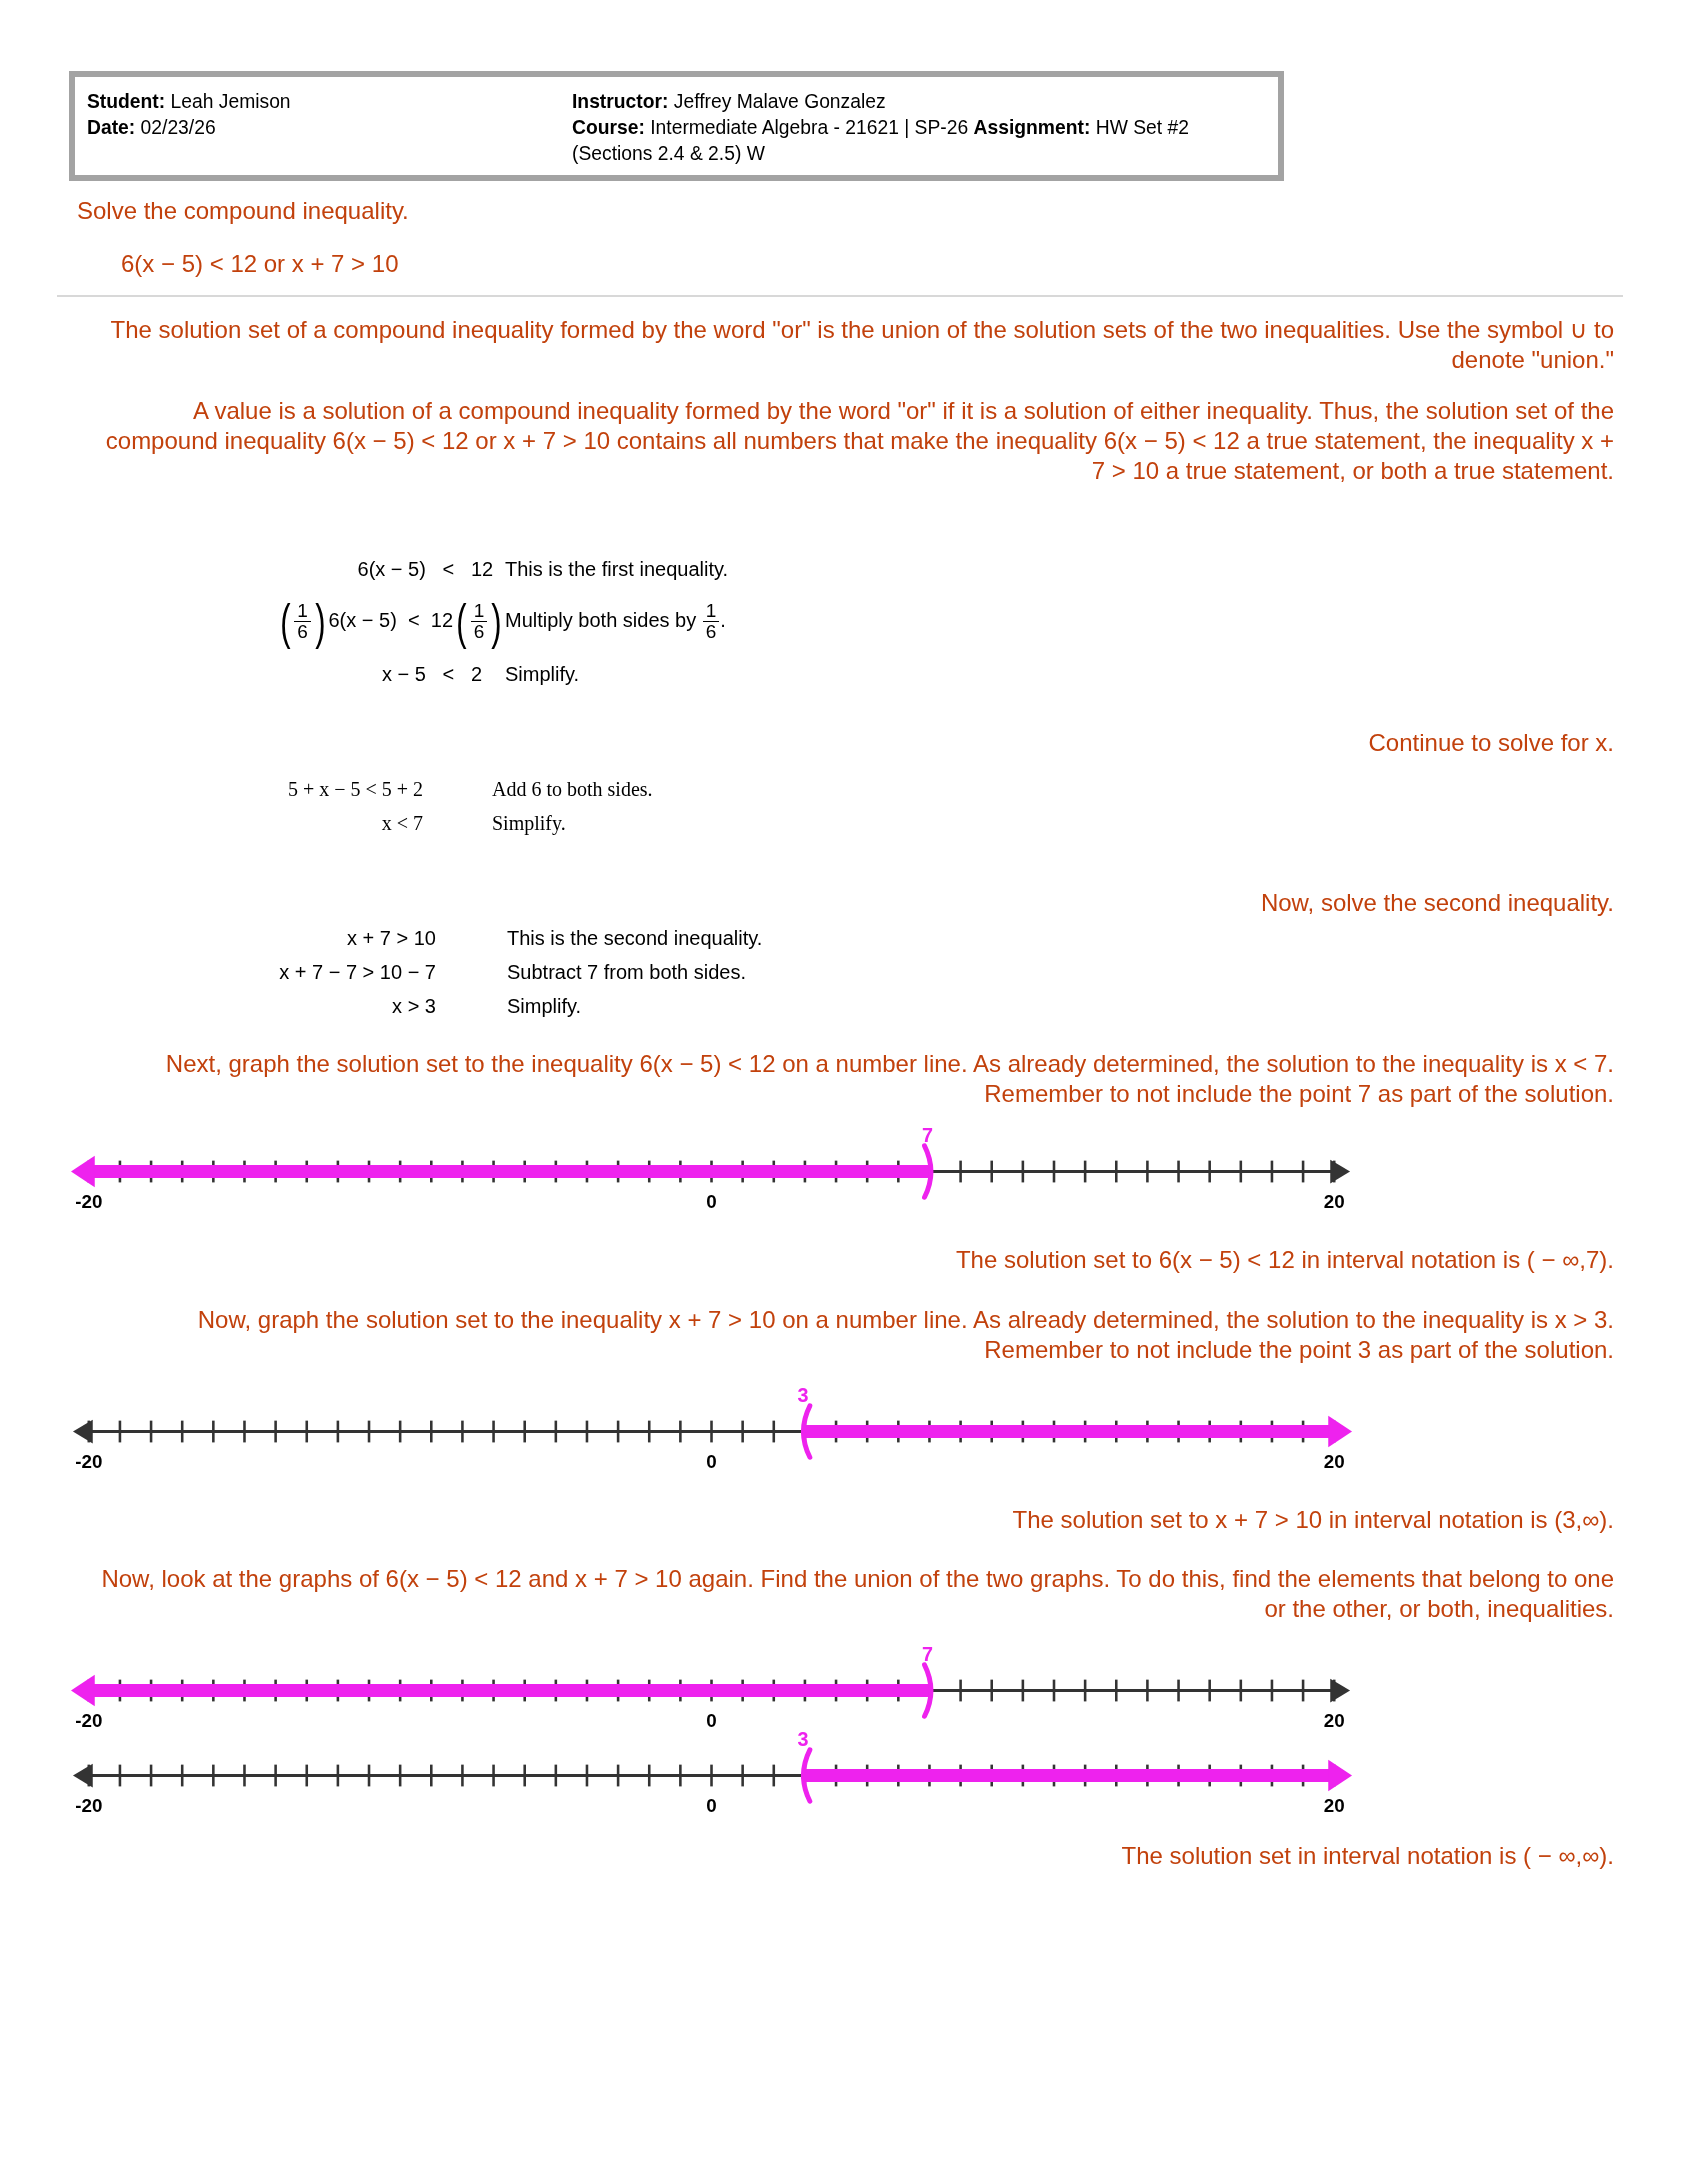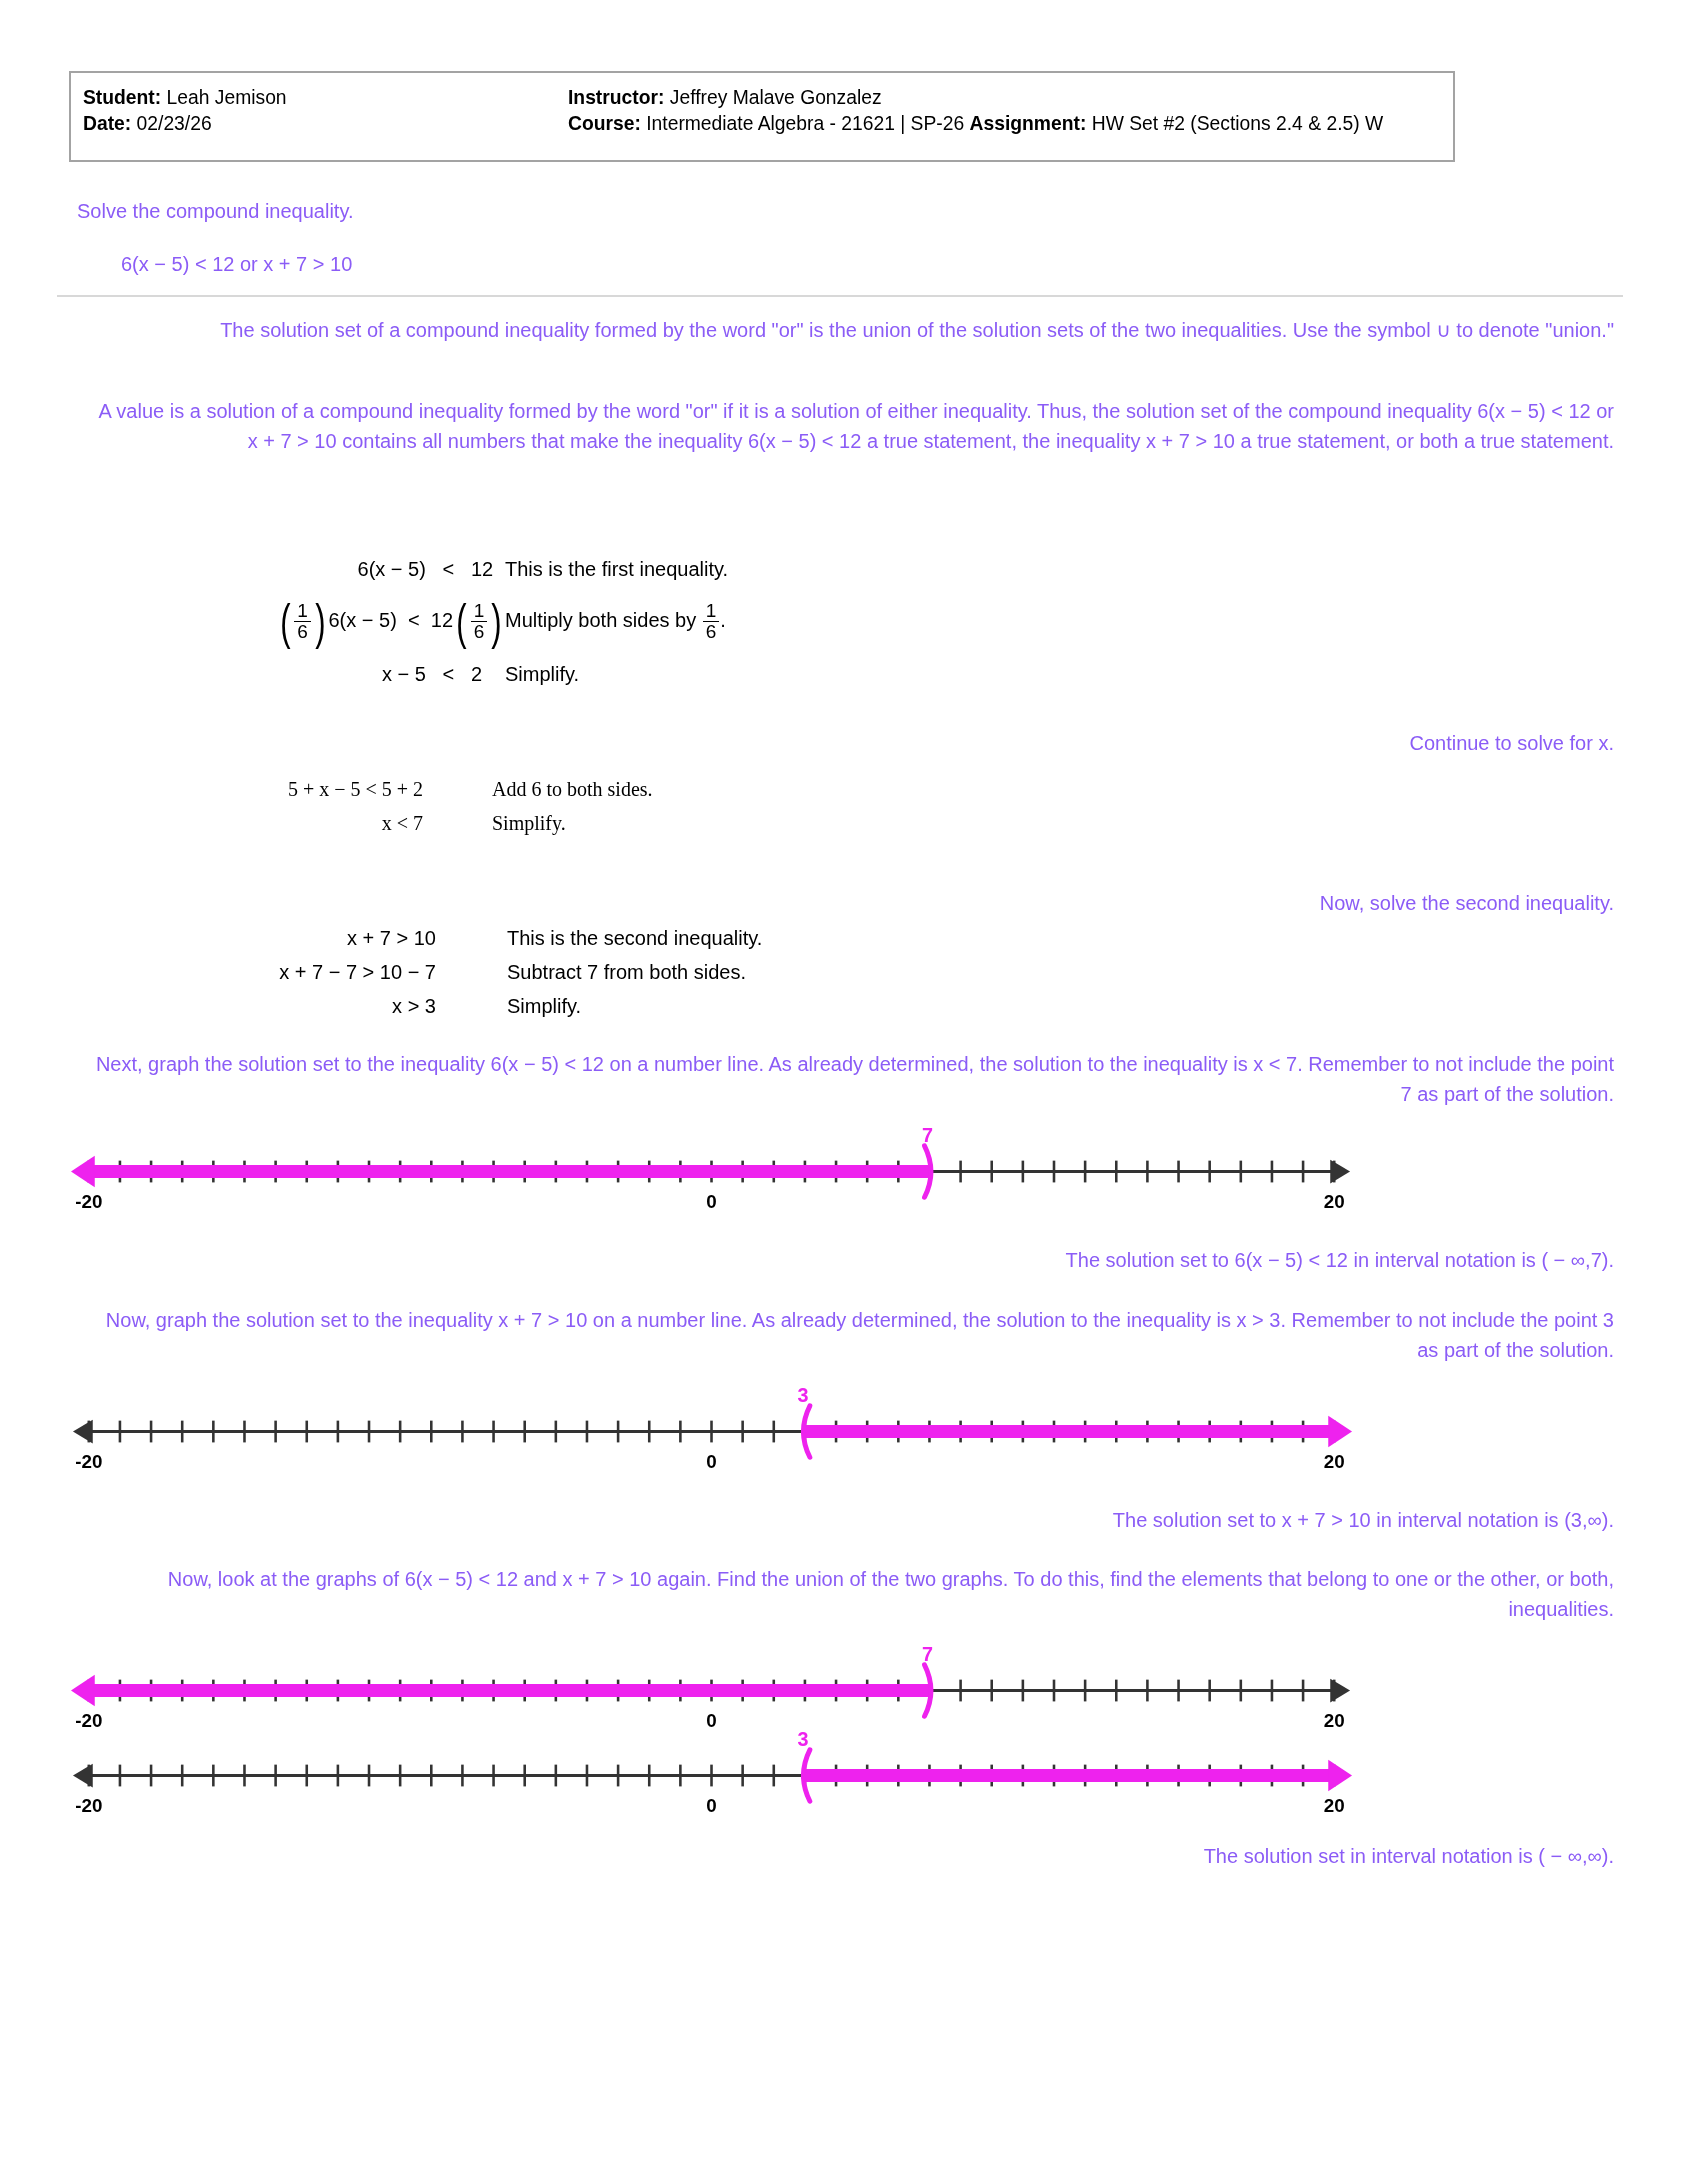--- a/index.html
+++ b/index.html
@@ -20,23 +20,23 @@
     width: 1683px;
     height: 2178px;
     padding: 0;
   }
 
   
   .header-box {
     position: absolute;
     left: 69px;
     top: 71px;
-    width: 1386px;
+    width: 1215px;
     min-height: 91px;
-    border: 2px solid #a3a3a3;
+    border: 6px solid #a3a3a3;
     box-sizing: border-box;
     display: flex;
     flex-direction: row;
     padding: 10px 8px 8px 12px;
   }
   .hdr-left {
     width: 485px;
     flex: none;
     font-size: 19.3px;
     line-height: 26px;
@@ -47,23 +47,23 @@
     font-size: 19.3px;
     line-height: 26px;
     padding-top: 2px;
   }
   .hdr-line { white-space: normal; }
   .b { font-weight: bold; }
 
   
   .txt {
     position: absolute;
-    font-size: 20px;
+    font-size: 24px;
     line-height: 30px;
-    color: #8b5cf6;
+    color: #c2410c;
   }
   .prompt { left: 77px; top: 196px; width: 891px; }
   .prob-eq { left: 121px; top: 249px; width: 891px; }
 
   .rule {
     position: absolute;
     left: 57px;
     top: 295px;
     width: 1566px;
     height: 2px;

